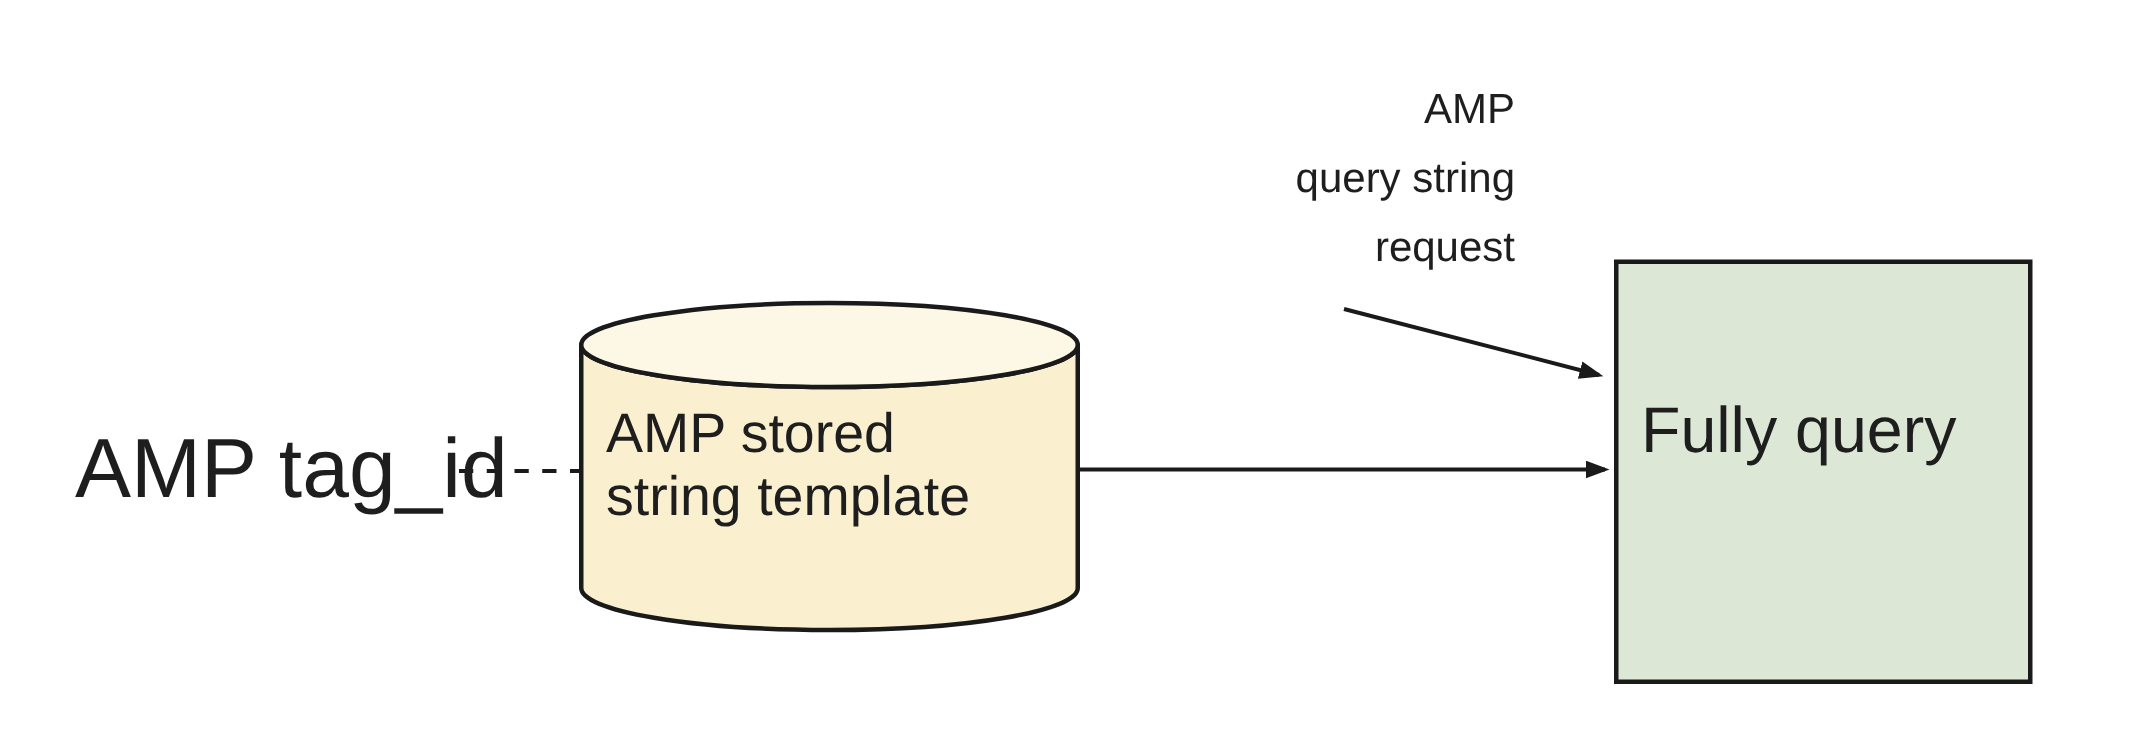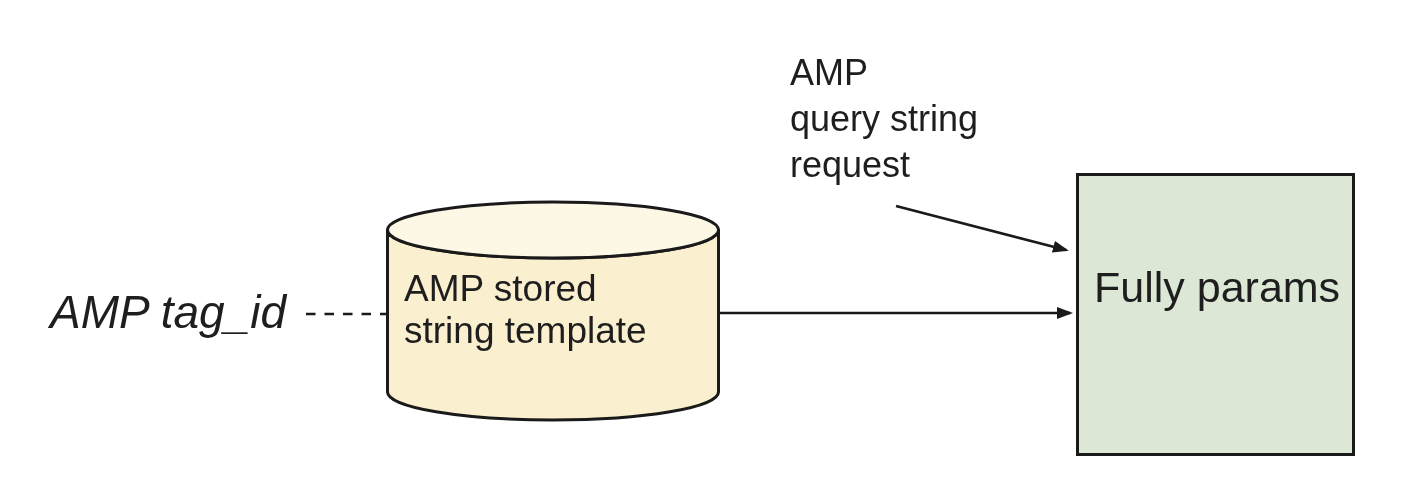--- a/index.html
+++ b/index.html
@@ -23,31 +23,30 @@
     height: 498px;
   }
   .label {
     position: absolute;
     color: #1e1e1e;
     white-space: nowrap;
   }
   .label-tag-id {
     left: 50px;
     top: 291px;
-    font-size: 46px;
+    font-size: 56px;
     line-height: 42px;
-    font-style: italic;
   }
   .label-query-params {
     left: 790px;
     top: 50px;
     width: 220px;
-    font-size: 36px;
+    font-size: 28px;
     line-height: 46px;
-    text-align: left;
+    text-align: right;
   }
   .label-cylinder {
     left: 404px;
     top: 268px;
     font-size: 37px;
     line-height: 42px;
   }
   .label-ortb {
     left: 1094px;
     top: 263px;
@@ -87,16 +86,16 @@
     <div>query string</div>
     <div>request</div>
   </div>
 
   <div class="label label-cylinder">
     <div>AMP stored</div>
     <div>string template</div>
   </div>
 
   <div class="label label-ortb">
-    <div>Fully params</div>
+    <div>Fully query</div>
   </div>
 
 </div>
 
 </body></html>

